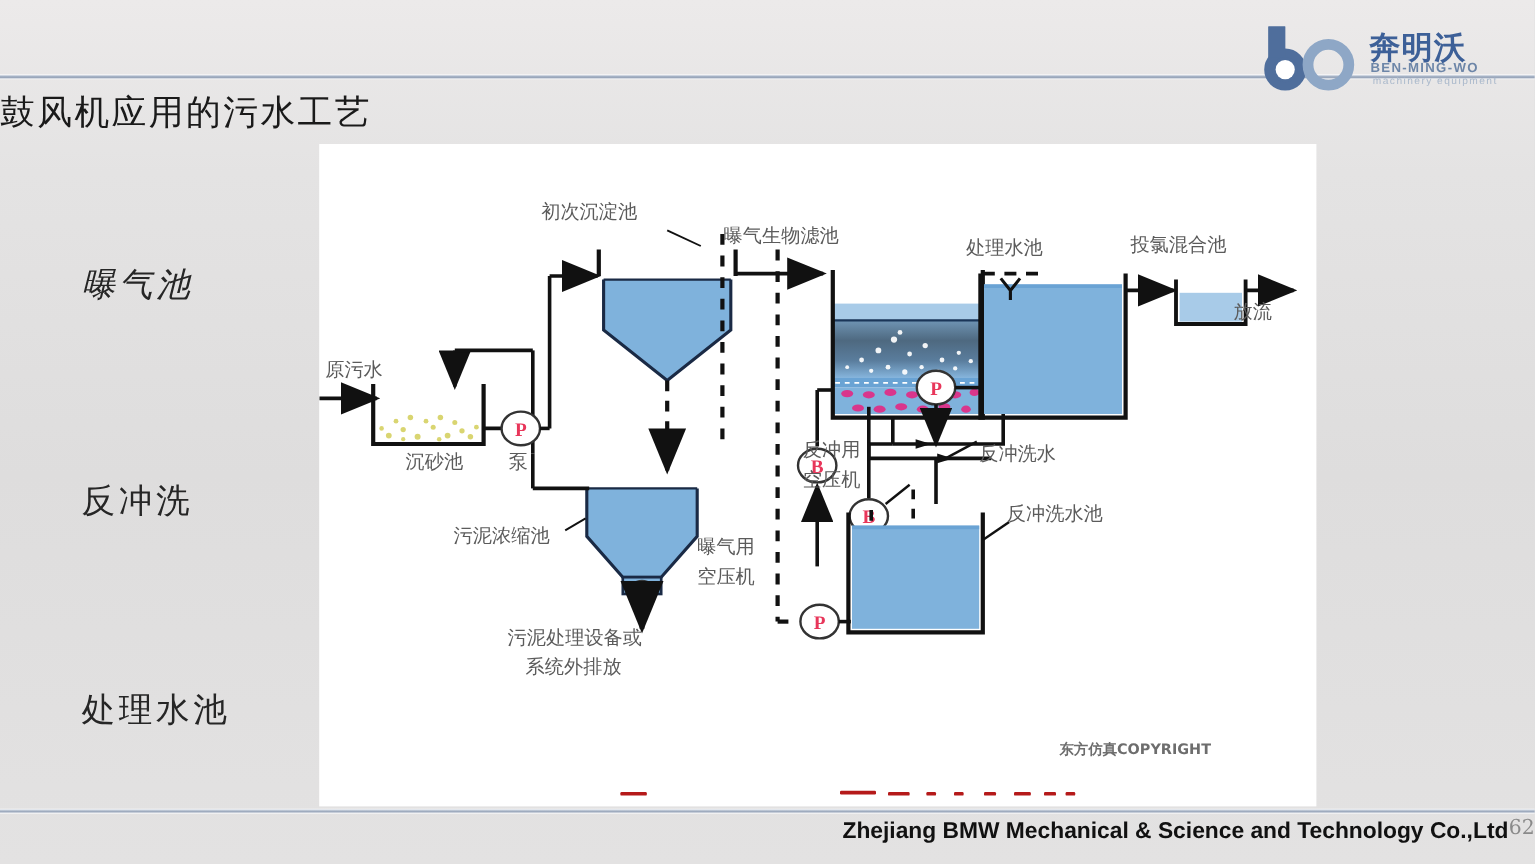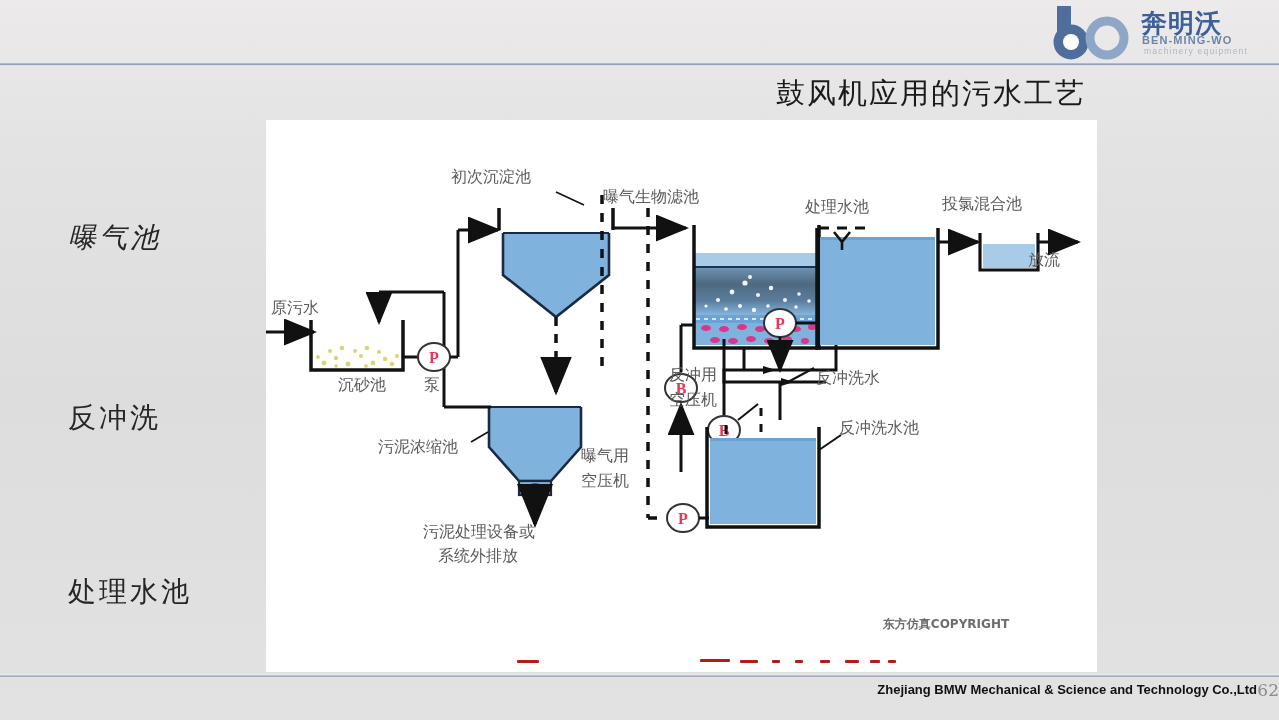--- a/index.html
+++ b/index.html
@@ -14,26 +14,26 @@
     position:absolute;left:0;top:0;width:1279px;height:720px;
     background:linear-gradient(180deg,#eceaea 0%, #e4e3e3 20%, #dedddd 55%, #e3e2e2 100%);
   }
   
   .top-rule{
     position:absolute;left:0;top:62px;width:1279px;height:4px;
     background:linear-gradient(180deg,#ffffff 0%, #a9b6c9 40%, #8e9cb2 60%, #ffffff 100%);
   }
   
   .logo{
-    position:absolute;right:8px;top:2px;width:222px;height:58px;
+    position:absolute;right:8px;top:18px;width:222px;height:58px;
   }
   .logo svg{display:block;}
   
   .title{
-    position:absolute;left:0;top:74px;width:1086px;text-align:right;
+    position:absolute;left:0;top:74px;width:1086px;text-align:left;
     font-size:29px;color:#1a1a1a;letter-spacing:2px;
     font-family:"DejaVu Sans","Liberation Sans",sans-serif;
     font-weight:400;
   }
   
   .side-label{
     position:absolute;left:68px;
     font-size:28px;color:#262626;letter-spacing:3px;
     font-family:"DejaVu Serif","Liberation Serif",serif;
     white-space:nowrap;
@@ -54,21 +54,21 @@
     position:absolute;left:0;top:674px;width:1279px;height:4px;
     background:linear-gradient(180deg,#ffffff 0%, #b2bdcd 40%, #9aa7bb 60%, #ffffff 100%);
   }
   .page-num{
     position:absolute;left:0;top:680px;width:1279px;text-align:right;
     font-size:17px;color:#8a8a8a;
     font-family:"DejaVu Serif","Liberation Serif",serif;
   }
   .footer-company{
     position:absolute;right:22px;top:682px;
-    font-size:13px;color:#111;font-weight:bold;letter-spacing:0px;
+    font-size:19px;color:#111;font-weight:bold;letter-spacing:0px;
     font-family:"Liberation Sans",sans-serif;
   }
   .bottom-strip{
     position:absolute;left:0;top:678px;width:1279px;height:42px;
     background:linear-gradient(180deg,#e9e8e8 0%, #e2e1e1 100%);
     z-index:-1;
   }
   
   .red-frag{position:absolute;background:#b51a1a;height:3px;border-radius:1px;}
 </style>

